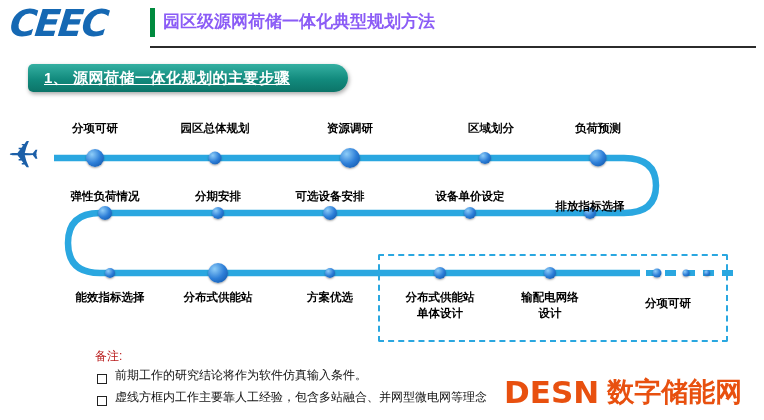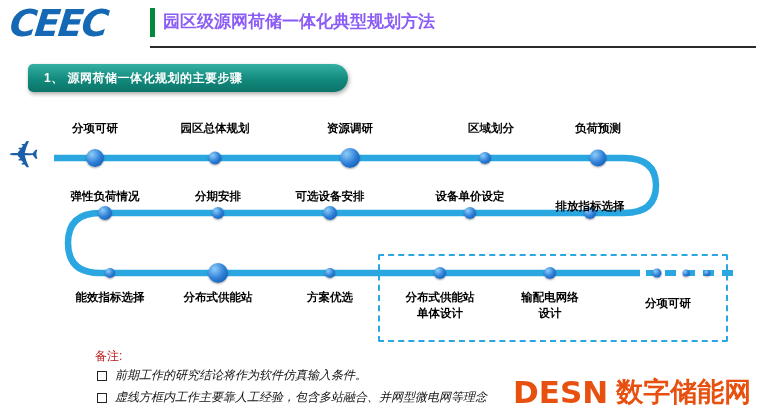--- a/index.html
+++ b/index.html
@@ -12,42 +12,42 @@
         letter-spacing:-2px;transform:skewX(-6deg);}
   .green-bar{position:absolute;left:150px;top:8px;width:5px;height:29px;background:#008a3e;}
   .page-title{position:absolute;left:163px;top:10px;font-size:17px;font-weight:bold;color:#8b5cf6;}
   .header-rule{position:absolute;left:150px;top:46px;width:606px;height:2px;background:#2b2b2b;}
 
   
   .banner{position:absolute;left:28px;top:64px;width:320px;height:28px;
           background:linear-gradient(180deg,#35b0a2 0%,#128a7d 55%,#0c7468 100%);
           border-radius:5px 14px 14px 5px;box-shadow:1px 2px 4px rgba(0,0,0,.35);
           display:flex;align-items:center;padding-left:16px;box-sizing:border-box;}
-  .banner span{color:#fff;font-weight:bold;font-size:12px;letter-spacing:.5px;}
+  .banner span{color:#fff;font-weight:bold;font-size:15px;letter-spacing:.5px;text-decoration:underline;}
 
   
   .roadmap-svg{position:absolute;left:0;top:0;pointer-events:none;}
   .dashed-box{position:absolute;left:378px;top:254px;width:346px;height:84px;
               border:2px dashed #2aa7e0;border-radius:2px;}
   .dot{position:absolute;transform:translate(-50%,-50%);border-radius:50%;
        background:radial-gradient(circle at 33% 30%, #8ecdf8 0%, #2e7fd8 50%, #0a4da0 100%);
        box-shadow:0 1px 2px rgba(0,0,0,.35);}
   .step-label{position:absolute;transform:translateX(-50%);font-weight:bold;font-size:11.5px;
               line-height:1.35;color:#000;white-space:pre-line;text-align:center;}
   .plane{position:absolute;left:8px;top:136px;font-size:38px;color:#1b5fa8;
          transform:scaleX(-1);line-height:1;}
 
   
   .note-title{position:absolute;font-size:12px;color:#b91c1c;}
-  .note-item{position:absolute;font-size:12px;color:#111;display:flex;align-items:center;font-style:italic;}
+  .note-item{position:absolute;font-size:12px;color:#111;display:flex;align-items:flex-end;}
   .sq{display:inline-block;width:8px;height:8px;border:1.5px solid #222;margin-right:8px;flex:0 0 auto;}
 
   
   .watermark{position:absolute;left:500px;top:372px;display:flex;align-items:center;gap:8px;
-             color:#e8500f;background:#fff;padding:2px 4px;margin-left:9px;}
+             color:#e8500f;background:#fff;padding:2px 4px;}
   .wm-en{font-family:"DejaVu Sans",sans-serif;font-weight:900;font-size:31px;letter-spacing:0;}
   .wm-zh{font-weight:bold;font-size:27px;}
 </style>
 </head>
 <body>
 
 <div id="slide">
 
   <div class="logo">CEEC</div>
   <div class="green-bar"></div>

